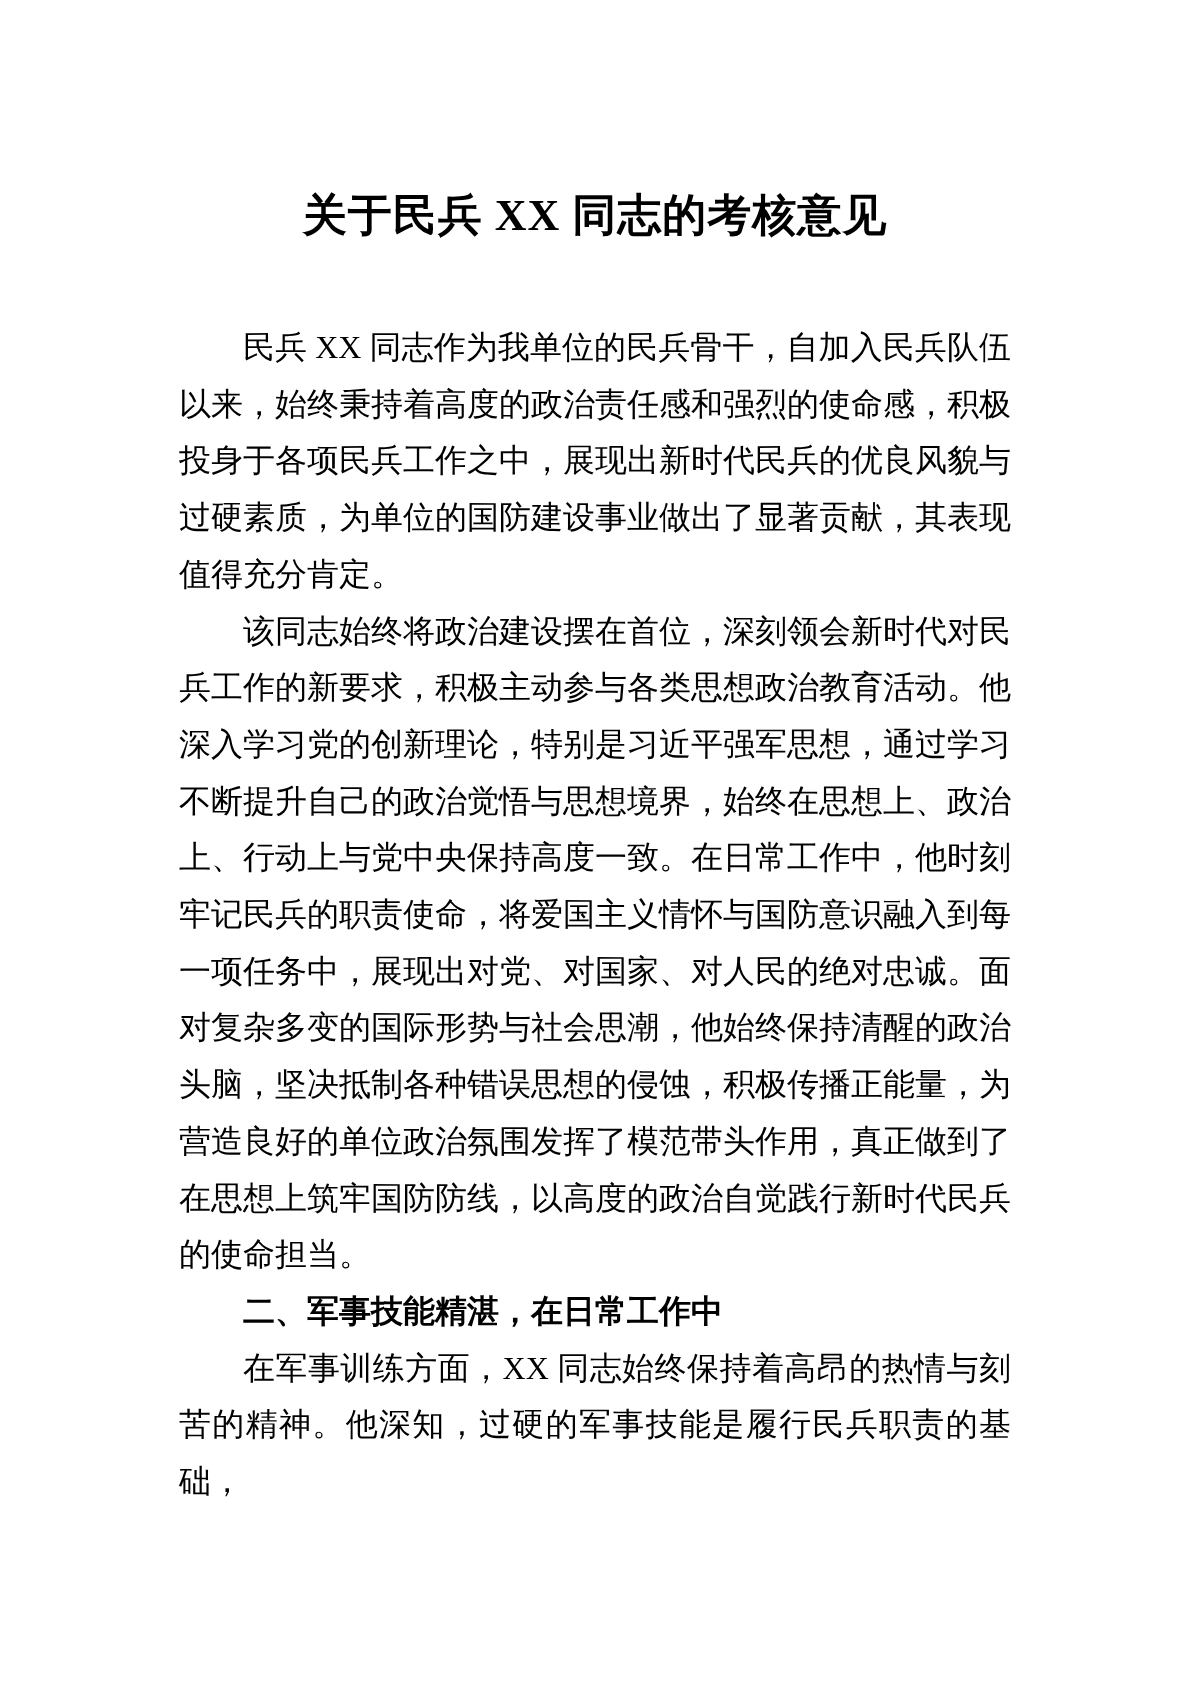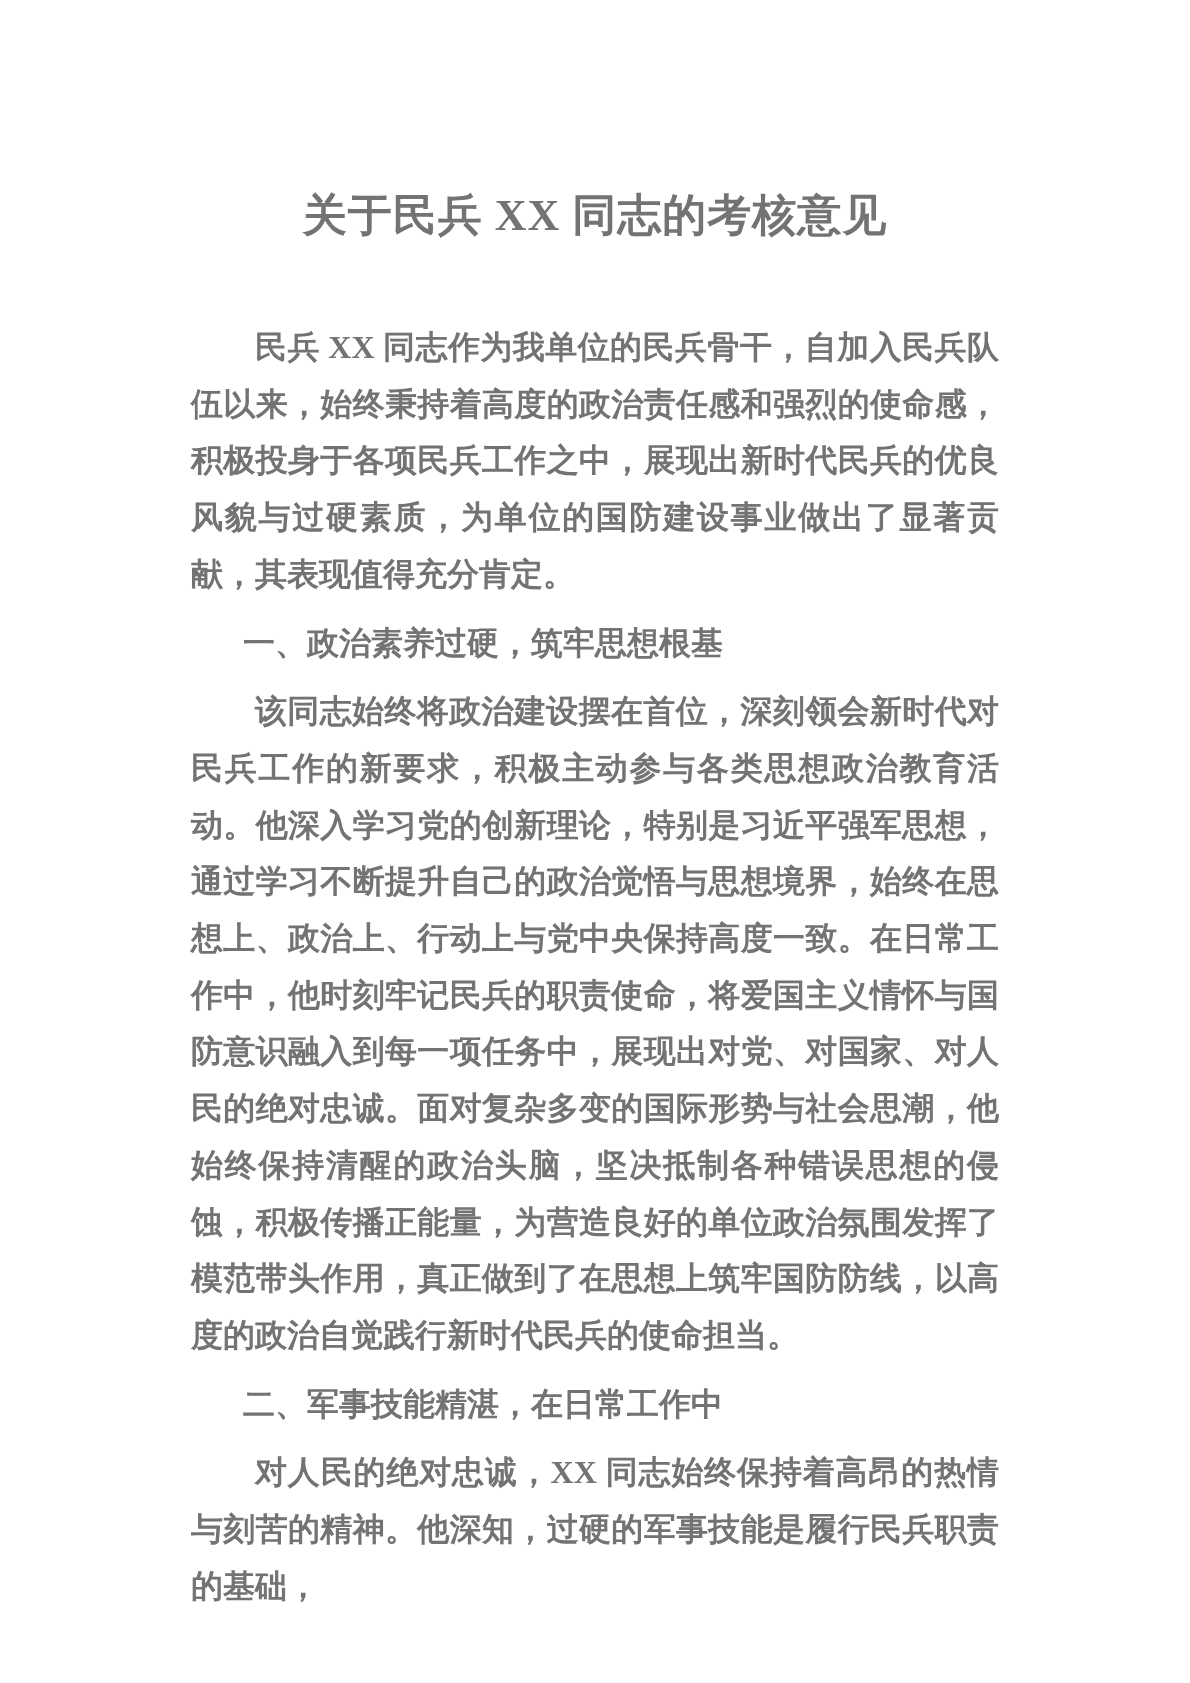--- a/index.html
+++ b/index.html
@@ -7,43 +7,43 @@
     padding: 0;
     background: #ffffff;
   }
   .page {
     position: relative;
     width: 1190px;
     height: 1683px;
     background: #ffffff;
     overflow: hidden;
     font-family: "Liberation Serif", "DejaVu Serif", serif;
-    color: #737373;
+    color: #000000;
   }
   .content {
     margin: 0 179px;
     padding-top: 186px;
   }
   .doc-title {
     margin: 0 0 73px 0;
     font-size: 44px;
     line-height: 60px;
     font-weight: 700;
     text-align: center;
     font-family: "Liberation Serif", "DejaVu Serif", serif;
     letter-spacing: 1px;
   }
   .para {
-    margin: 12px;
+    margin: 0;
     font-size: 32px;
     line-height: 56.7px;
     text-indent: 2em;
     text-align: justify;
     text-justify: inter-character;
-    font-weight: 700;
+    font-weight: 400;
     font-family: "Liberation Serif", "DejaVu Serif", serif;
   }
   .section-heading {
     margin: 0;
     font-size: 32px;
     line-height: 56.7px;
     text-indent: 2em;
     font-weight: 700;
     text-align: justify;
     font-family: "Liberation Sans", "DejaVu Sans", sans-serif;
@@ -51,21 +51,20 @@
 </style>
 </head>
 <body>
 
 <div class="page">
   <div class="content">
     <h1 class="doc-title">关于民兵 XX 同志的考核意见</h1>
 
     <p class="para">民兵 XX 同志作为我单位的民兵骨干，自加入民兵队伍以来，始终秉持着高度的政治责任感和强烈的使命感，积极投身于各项民兵工作之中，展现出新时代民兵的优良风貌与过硬素质，为单位的国防建设事业做出了显著贡献，其表现值得充分肯定。</p>
 
-    <h2 class="section-heading">一、政治素养过硬，筑牢思想根基</h2>
 
     <p class="para">该同志始终将政治建设摆在首位，深刻领会新时代对民兵工作的新要求，积极主动参与各类思想政治教育活动。他深入学习党的创新理论，特别是习近平强军思想，通过学习不断提升自己的政治觉悟与思想境界，始终在思想上、政治上、行动上与党中央保持高度一致。在日常工作中，他时刻牢记民兵的职责使命，将爱国主义情怀与国防意识融入到每一项任务中，展现出对党、对国家、对人民的绝对忠诚。面对复杂多变的国际形势与社会思潮，他始终保持清醒的政治头脑，坚决抵制各种错误思想的侵蚀，积极传播正能量，为营造良好的单位政治氛围发挥了模范带头作用，真正做到了在思想上筑牢国防防线，以高度的政治自觉践行新时代民兵的使命担当。</p>
 
     <h2 class="section-heading">二、军事技能精湛，在日常工作中</h2>
 
-    <p class="para">对人民的绝对忠诚，XX 同志始终保持着高昂的热情与刻苦的精神。他深知，过硬的军事技能是履行民兵职责的基础，</p>
+    <p class="para">在军事训练方面，XX 同志始终保持着高昂的热情与刻苦的精神。他深知，过硬的军事技能是履行民兵职责的基础，</p>
   </div>
 </div>
 
 </body></html>

